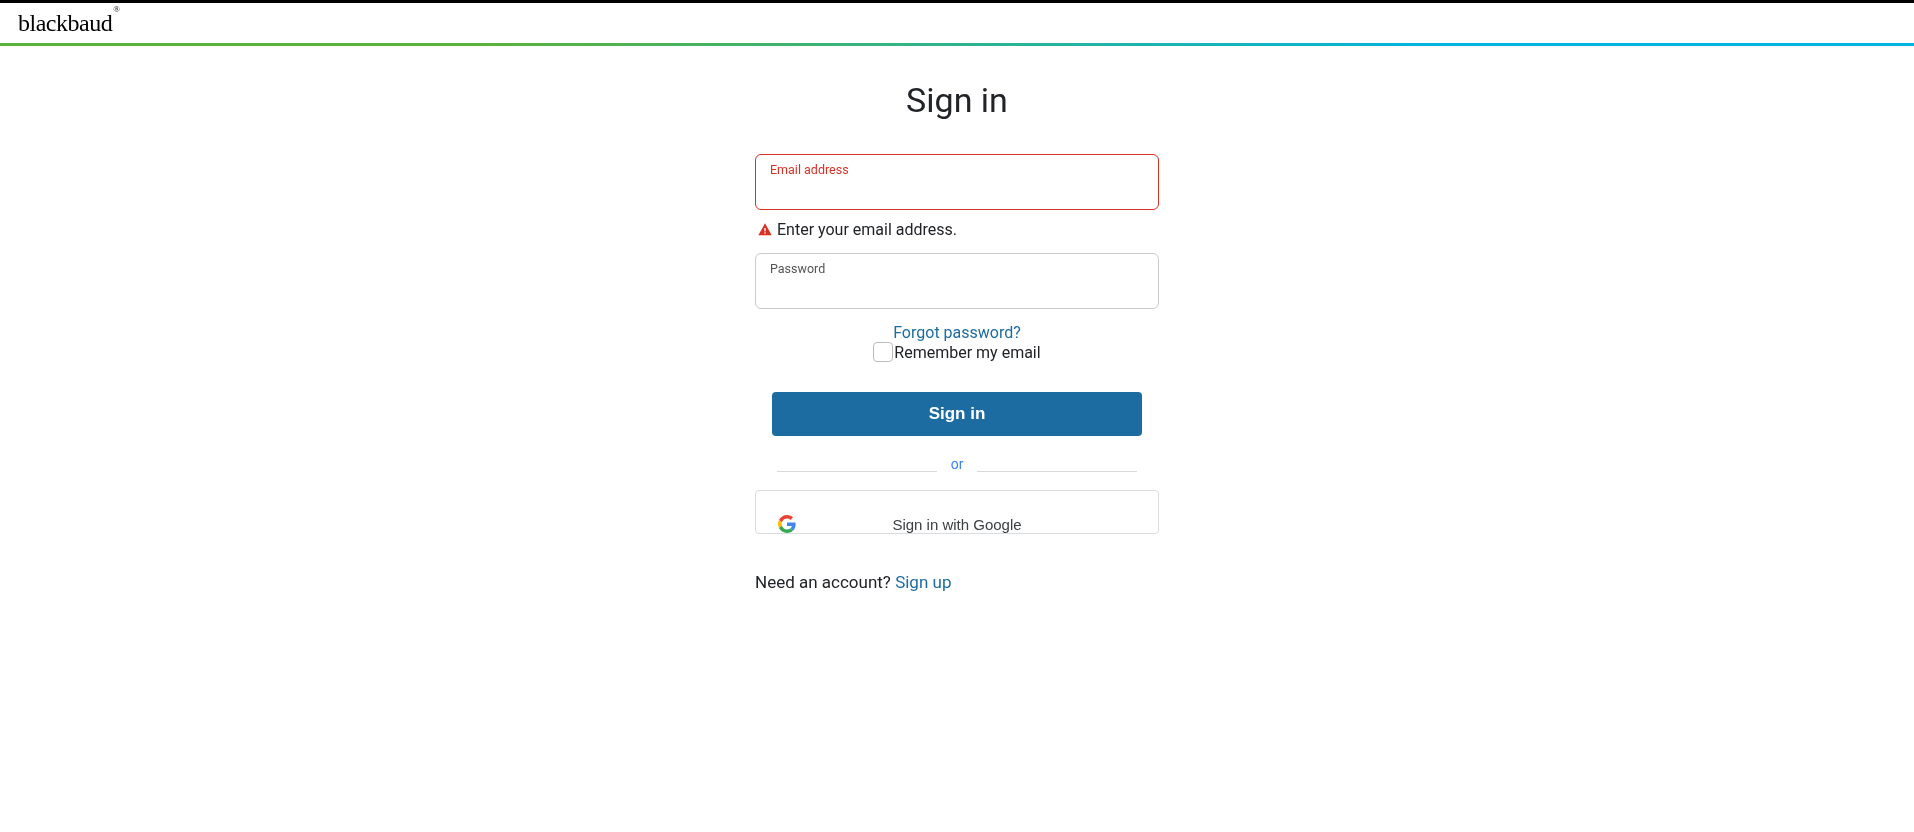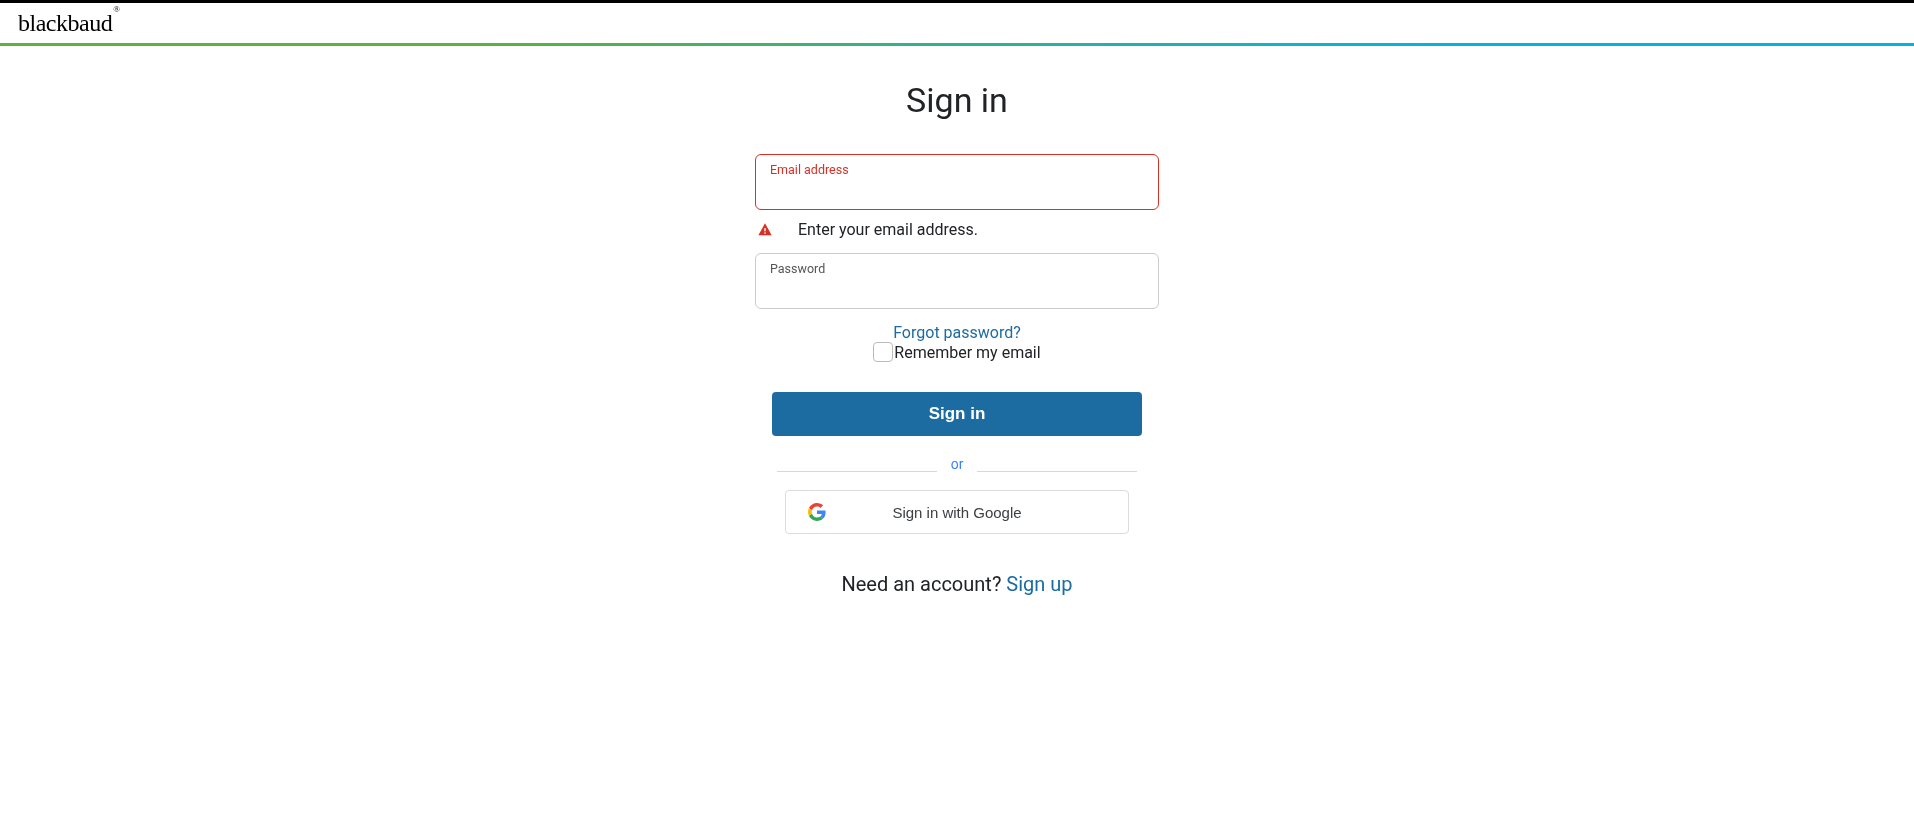--- a/index.html
+++ b/index.html
@@ -92,21 +92,21 @@
       width: 100%;
       border: none;
       outline: none;
       font-size: 16px;
       background: transparent;
       color: #212327;
     }
     .error-row {
       display: flex;
       align-items: center;
-      gap: 25px;
+      gap: 4px;
       margin: 10px 0 14px 2px;
       font-size: 16px;
       color: #212327;
     }
     .warn-icon {
       width: 16px;
       height: 16px;
       flex-shrink: 0;
     }
     .row-options {
@@ -160,45 +160,45 @@
       font-size: 14px;
     }
     .divider-row::before,
     .divider-row::after {
       content: "";
       flex: 1;
       height: 1px;
       background: #d8d8d8;
     }
     .google-btn {
-      width: 344px;
+      width: 404px;
       align-self: center;
       height: 44px;
       background: #ffffff;
       border: 1px solid #dadce0;
       border-radius: 4px;
       display: flex;
-      align-items: center;
+      align-items: flex-end;
       justify-content: center;
       gap: 12px;
       font-size: 15px;
       color: #3c4043;
       cursor: pointer;
       position: relative;
     }
     .google-icon {
       position: absolute;
       left: 22px;
       width: 18px;
       height: 18px;
     }
     .signup-row {
-      text-align: center;
+      text-align: left;
       margin-top: 38px;
-      font-size: 20px;
+      font-size: 17px;
       color: #212327;
     }
     .link-inline {
       color: #1c6ca1;
       text-decoration: none;
       cursor: pointer;
     }
     .need-help-row {
       text-align: center;
       margin-top: 28px;

